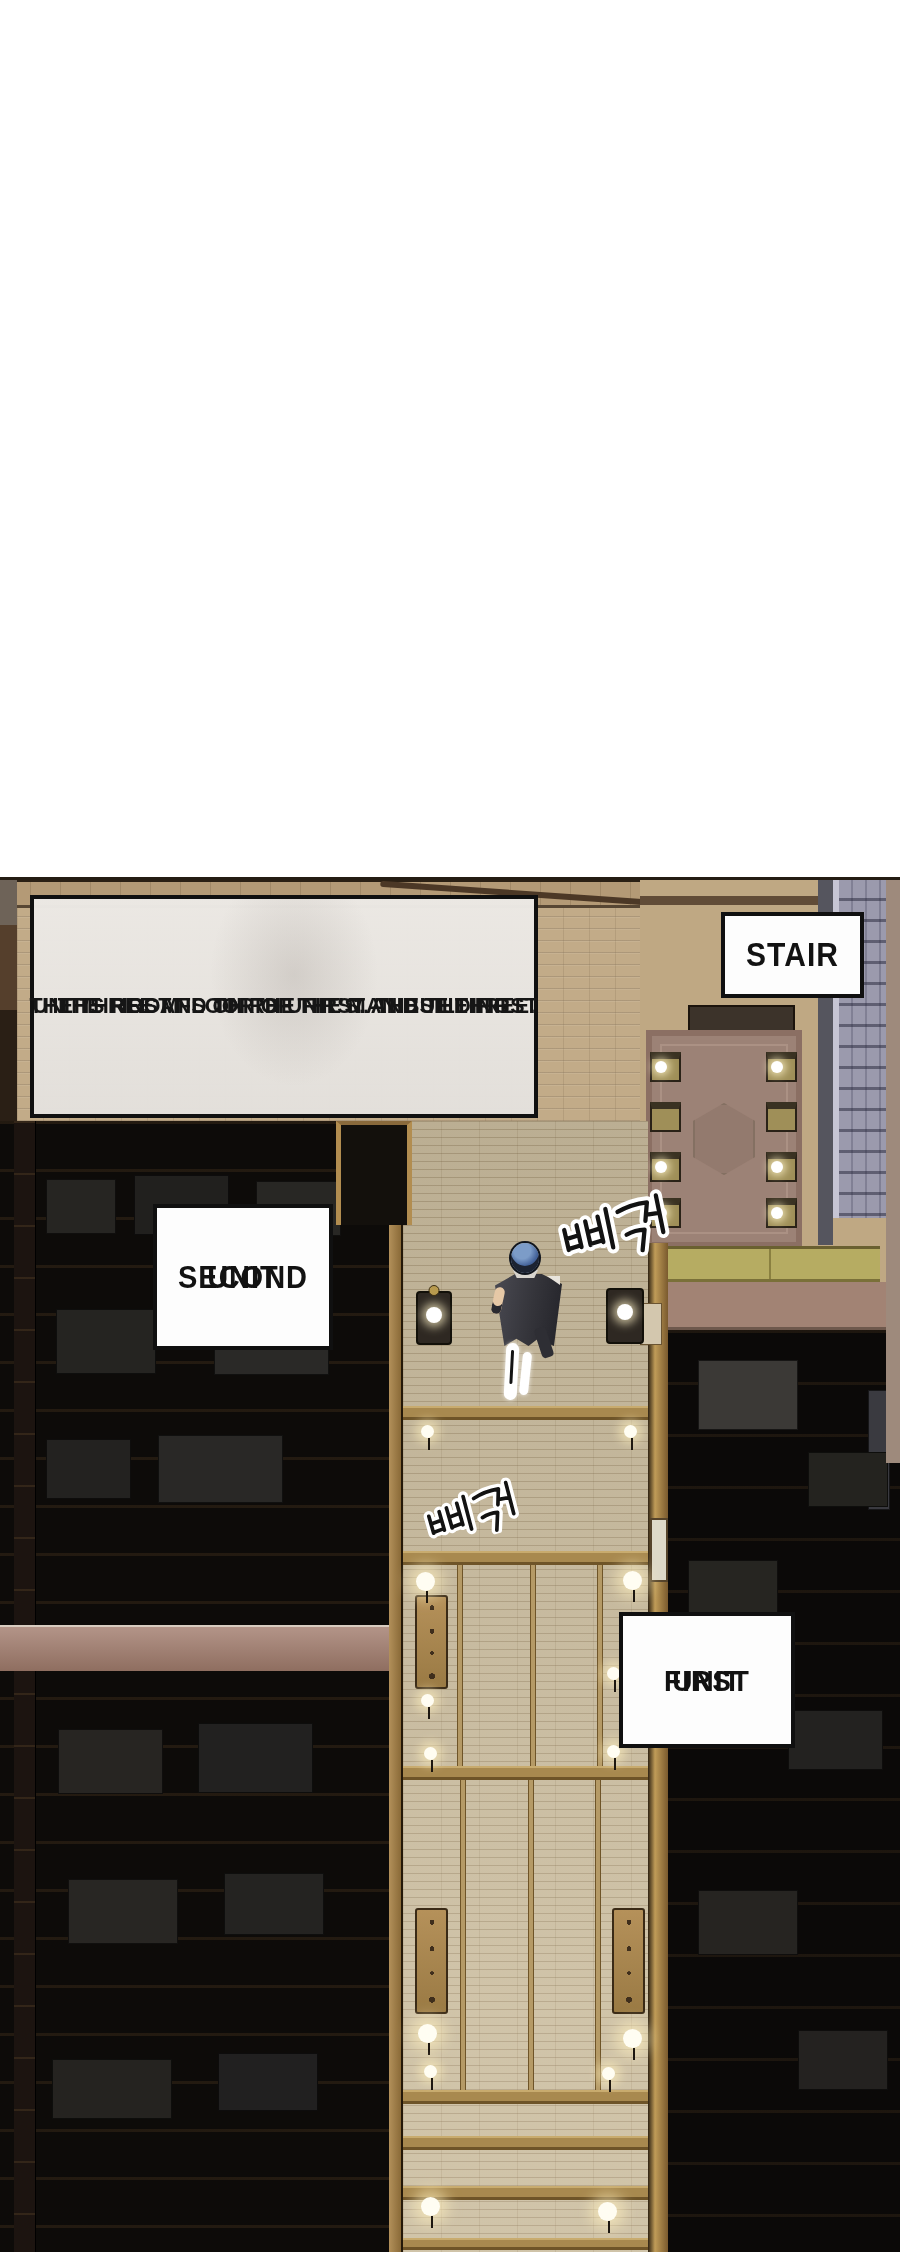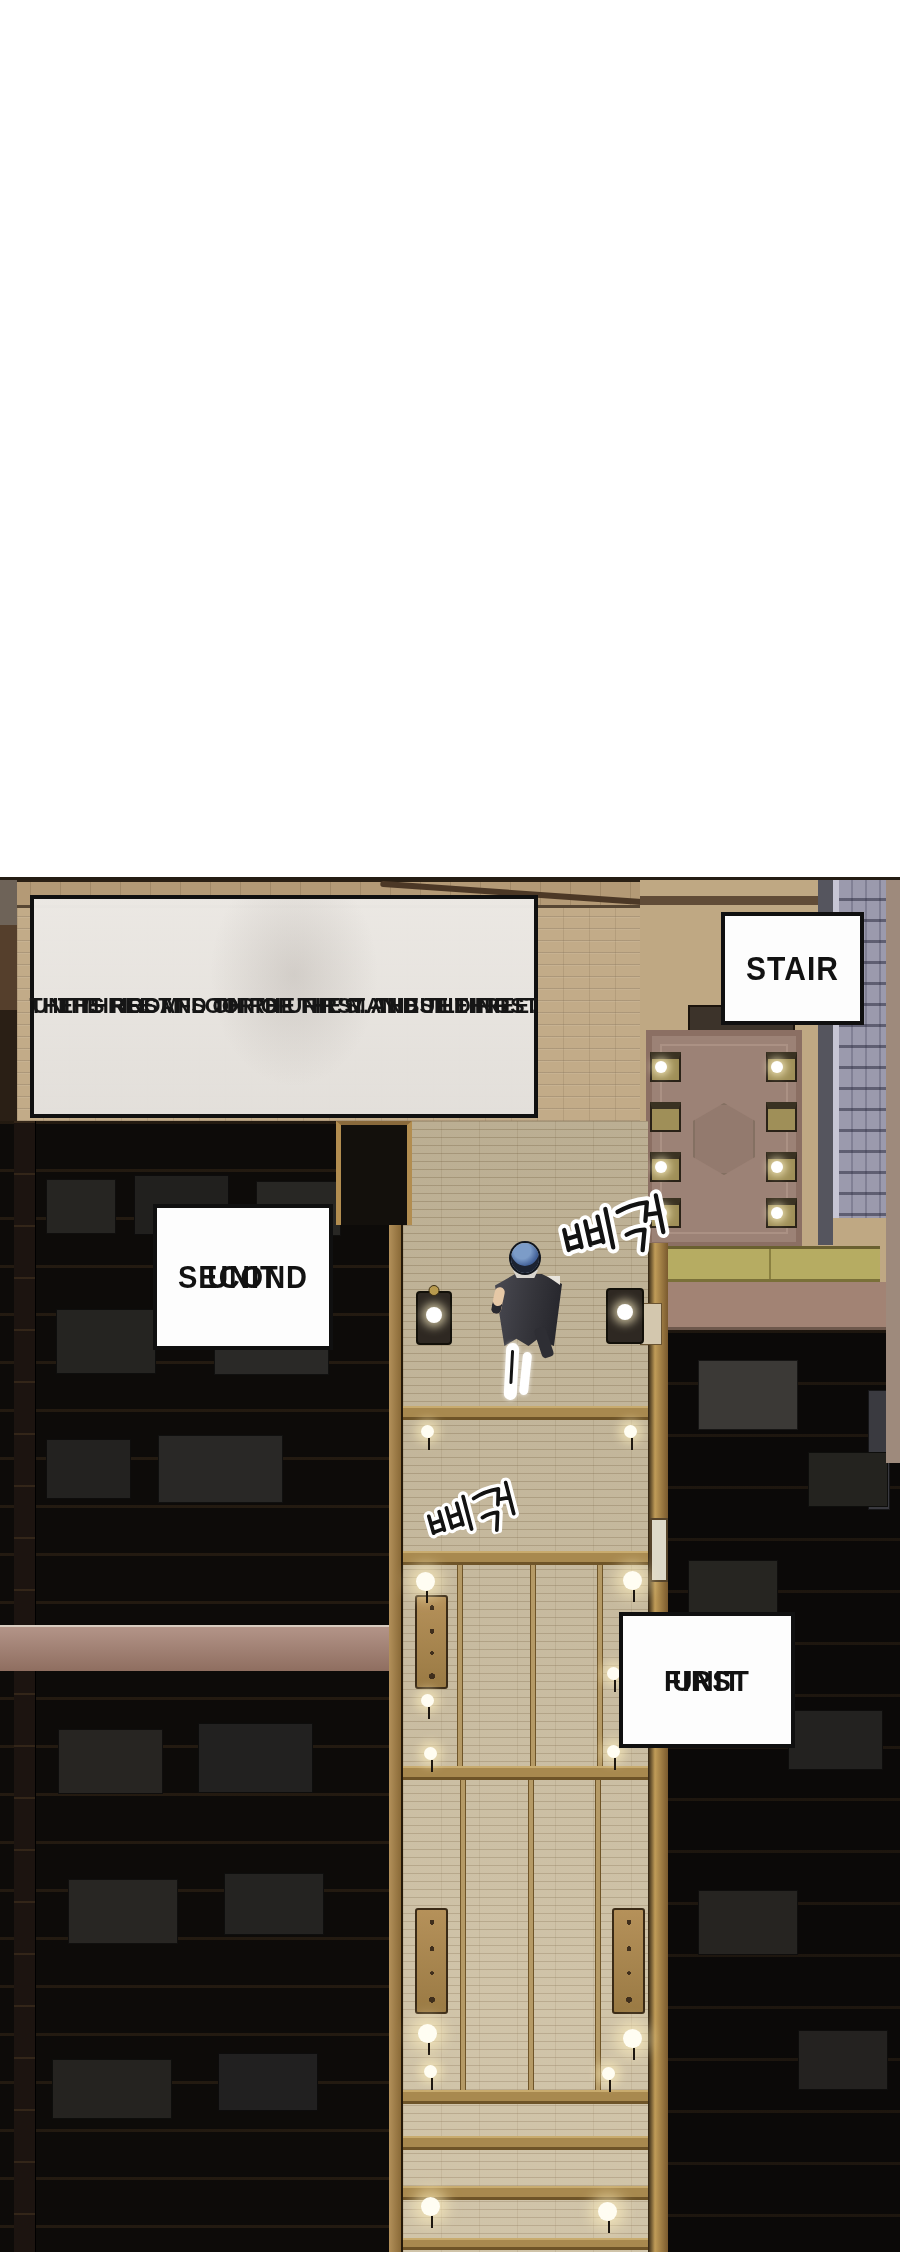--- a/index.html
+++ b/index.html
@@ -105,21 +105,21 @@
   .cbox{background:rgba(234,231,227,.97);border:4px solid #101010;z-index:30;
     display:flex;flex-direction:column;justify-content:center;align-items:center;}
   .caption{left:30px;top:895px;width:508px;height:223px;
     background:linear-gradient(180deg,rgba(236,233,229,.98),rgba(228,225,221,.97));}
   .caption::before{content:"";position:absolute;inset:0;
     background:radial-gradient(ellipse 120px 160px at 52% 35%,rgba(110,100,92,.18),transparent 70%);}
   .cap-line{position:static;color:#161616;font-weight:700;font-size:21.5px;line-height:27.5px;
     letter-spacing:.3px;white-space:nowrap;transform:scaleY(1.04);}
   .label{background:#fdfdfd;}
   .label span{position:static;color:#121212;font-weight:700;letter-spacing:1px;transform:scaleY(1.08);}
-  .box-stair{left:721px;top:912px;width:143px;height:113px;}
+  .box-stair{left:721px;top:912px;width:143px;height:86px;}
   .box-stair span{font-size:30px;}
   .box-second{left:153px;top:1204px;width:180px;height:146px;}
   .box-second span{font-size:29px;line-height:38px;}
   .box-first{left:619px;top:1612px;width:176px;height:136px;}
   .box-first span{font-size:28px;line-height:37px;}
   .box-third{left:132px;top:1890px;width:193px;height:140px;}
   .box-third span{font-size:27px;}
 
   
   .sfx{z-index:25;}

